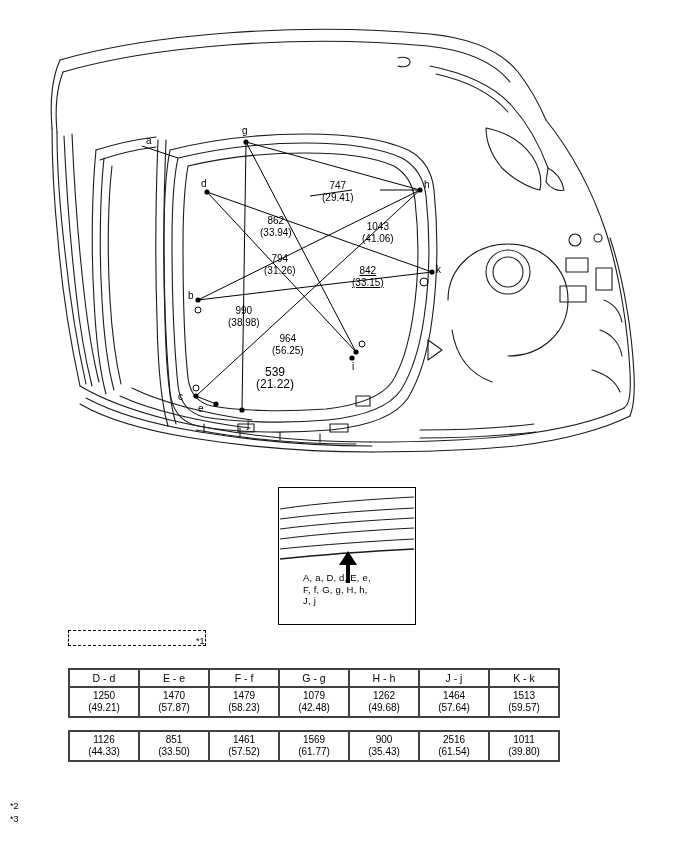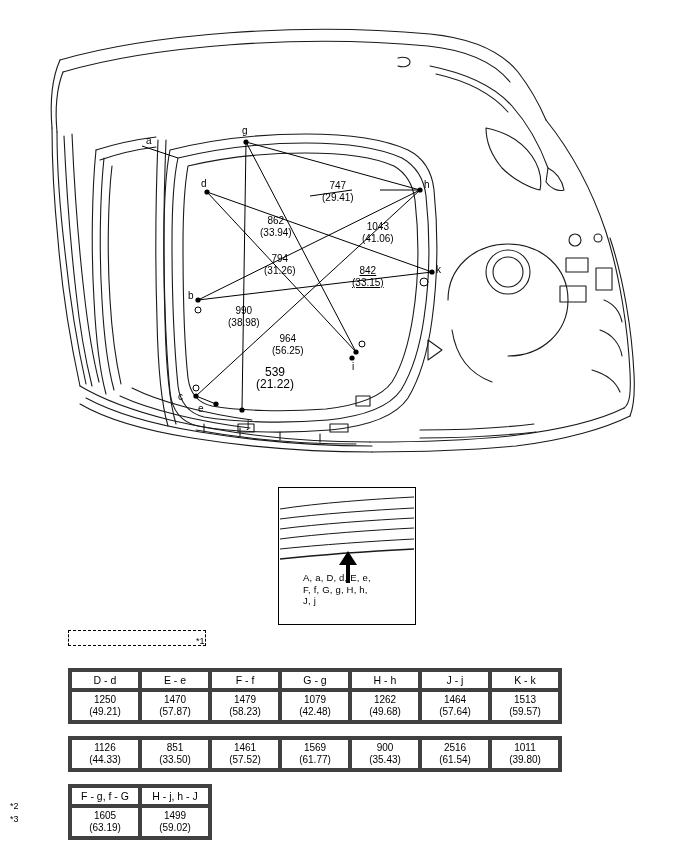--- a/index.html
+++ b/index.html
@@ -21,21 +21,21 @@
     font-size:9.5px;line-height:11.5px;letter-spacing:0.2px;
   }
   .dashbox{
     position:absolute;left:68px;top:630px;width:138px;height:16px;
     border:1px dashed #000;box-sizing:border-box;
   }
   .dash-label{position:absolute;left:196px;top:636px;font-size:9px;}
   .tables{position:absolute;left:68px;top:668px;}
   table{border-collapse:collapse;margin-bottom:12px;}
   table td{
-    border:4px solid #404040;
+    border:2px solid #404040;
     text-align:center;
     font-size:10px;
     line-height:12px;
     padding:2px 2px;
     width:70px;
     height:14px;
     box-sizing:border-box;
   }
   table td.hdr{height:18px;font-size:10.5px;}
   table td.val{height:26px;font-size:10px;padding-top:2px;}
@@ -347,38 +347,20 @@
           <span class="b">(61.54)</span>
         </td>
         <td class="val">
           <span class="a">1011</span>
           <span class="b">(39.80)</span>
         </td>
       </tr>
     </tbody>
       </table>
 
-    <table>
-      <tbody>
-          <tr>
-        <td class="hdr">F - g, f - G</td>
-        <td class="hdr">H - j, h - J</td>
-      </tr>
-      <tr>
-        <td class="val">
-          <span class="a">1605</span>
-          <span class="b">(63.19)</span>
-        </td>
-        <td class="val">
-          <span class="a">1499</span>
-          <span class="b">(59.02)</span>
-        </td>
-      </tr>
-    </tbody>
-      </table>
 
   </div>
 
   <div class="foot">
     <span>*2</span>
     <span>*3</span>
   </div>
 
 </div>
 

